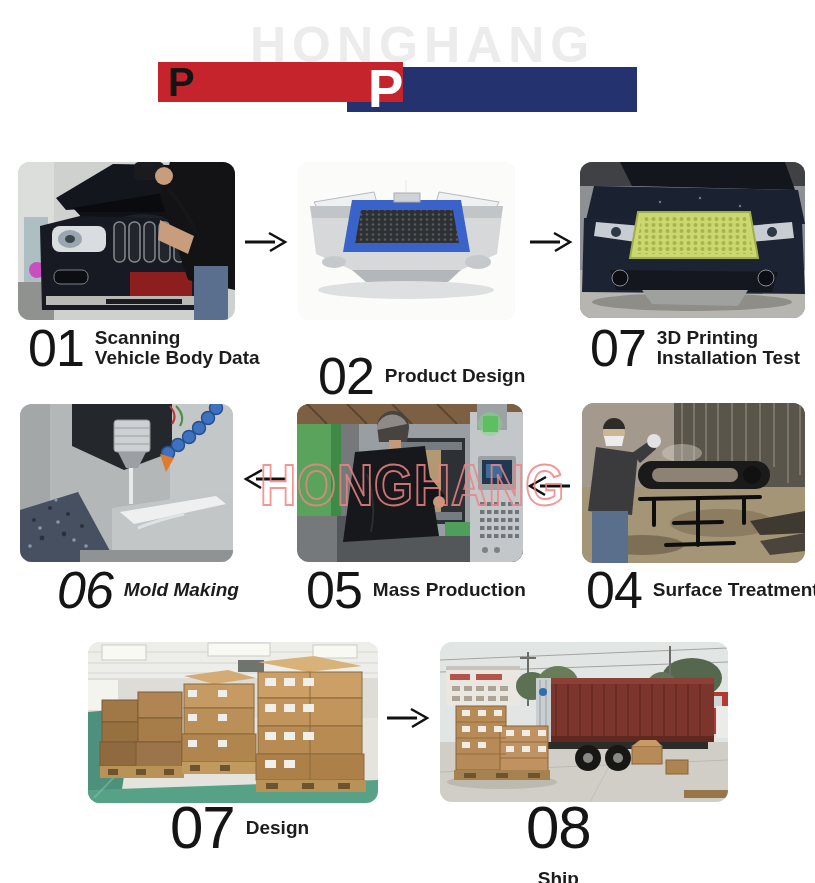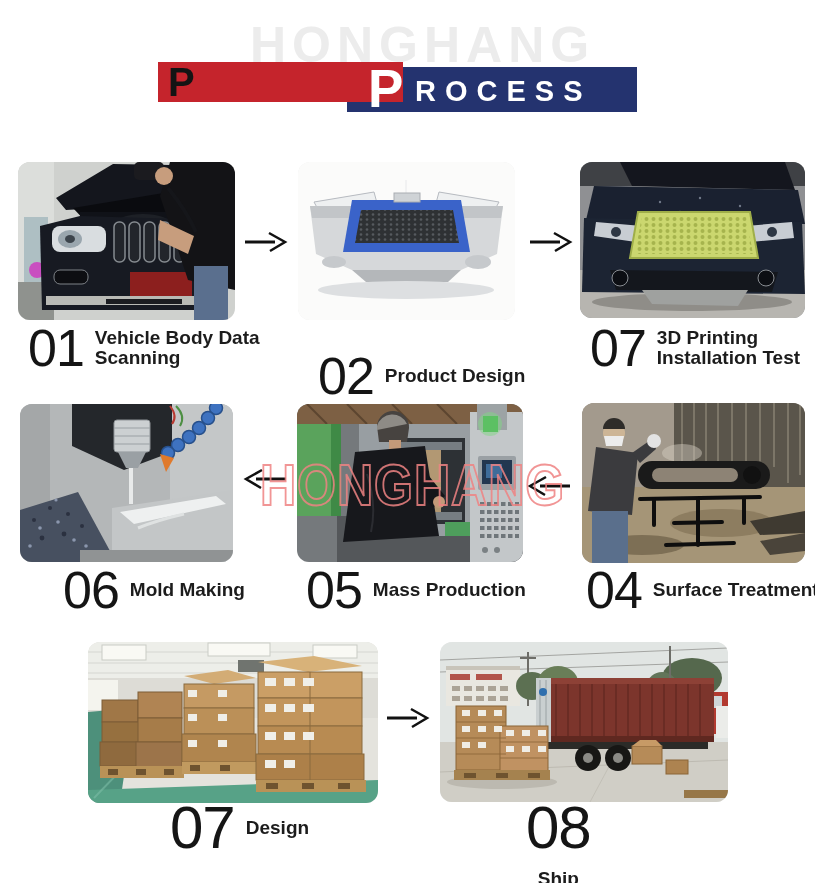--- a/index.html
+++ b/index.html
@@ -44,36 +44,35 @@
           color:transparent;-webkit-text-stroke:2px var(--watermark-pink,#ef8383);
           opacity:.85;transform:scaleX(.88);transform-origin:left center;z-index:7;pointer-events:none;}
 
   
   .step{display:flex;align-items:center;gap:11px;z-index:4;}
   .step .num{font-size:52px;line-height:1;font-weight:400;color:#151515;letter-spacing:-1px;}
   .step.big .num{font-size:60px;}
   .step .lines{font-size:19px;line-height:20px;font-weight:bold;color:#1c1c1c;white-space:nowrap;}
   .step .lines div:empty{display:none;}
   .s01{left:28px;top:322px;} .s02{left:318px;top:326px;margin-top:24px;} .s03{left:590px;top:322px;}
-  .s06{left:63px;top:564px;} .s05{left:306px;top:564px;} .s04{left:586px;top:564px;}
+  .s06{left:57px;top:564px;font-style:italic;} .s05{left:306px;top:564px;} .s04{left:586px;top:564px;}
   .s07{left:170px;top:798px;} .s08{left:526px;top:798px;flex-direction:column;}
 </style>
 </head>
 <body>
 
 <div class="canvas">
 
   <div class="abs wm-top">HONGHANG</div>
   <div class="abs bar-navy"></div>
   <div class="abs bar-red"></div>
   <div class="abs t-prod">
     <span class="lead">P</span>
   </div>
   <div class="abs t-proc-lead">P</div>
-  <div class="abs t-proc-tail">ROCESS</div>
 
   <div class="abs photo p1">
     <svg width="217" height="158" viewBox="0 0 217 158">
       <rect width="217" height="158" fill="#cfd1ce"></rect>
       <rect x="0" y="0" width="36" height="158" fill="#dcdedb"></rect>
       <rect x="6" y="55" width="24" height="70" fill="#aebfc3"></rect>
       <rect x="0" y="120" width="36" height="38" fill="#8f928e"></rect>
       <circle cx="19" cy="108" r="8" fill="#c94fc0"></circle>
       <polygon points="38,36 95,2 210,4 217,30 217,52 120,44 48,48" fill="#14161d"></polygon>
       <polygon points="55,46 200,22 214,58 70,62" fill="#0a0b0f"></polygon>
@@ -501,22 +500,22 @@
         <line x1="2" y1="14" x2="32" y2="14" stroke="#111" stroke-width="3"></line>
         <polyline points="26,5 42,14 27,23" fill="none" stroke="#111" stroke-width="2.5"></polyline>
       </svg>
   </div>
 
   <div class="abs wm-mid">HONGHANG</div>
 
   <div class="abs step s01">
     <div class="num">01</div>
     <div class="lines">
+        <div>Scanning</div>
         <div>Vehicle Body Data</div>
-        <div>Scanning</div>
       </div>
   </div>
   <div class="abs step s02">
     <div class="num">02</div>
     <div class="lines">
         <div>Product Design</div>
       </div>
   </div>
   <div class="abs step s03">
     <div class="num">07</div>

